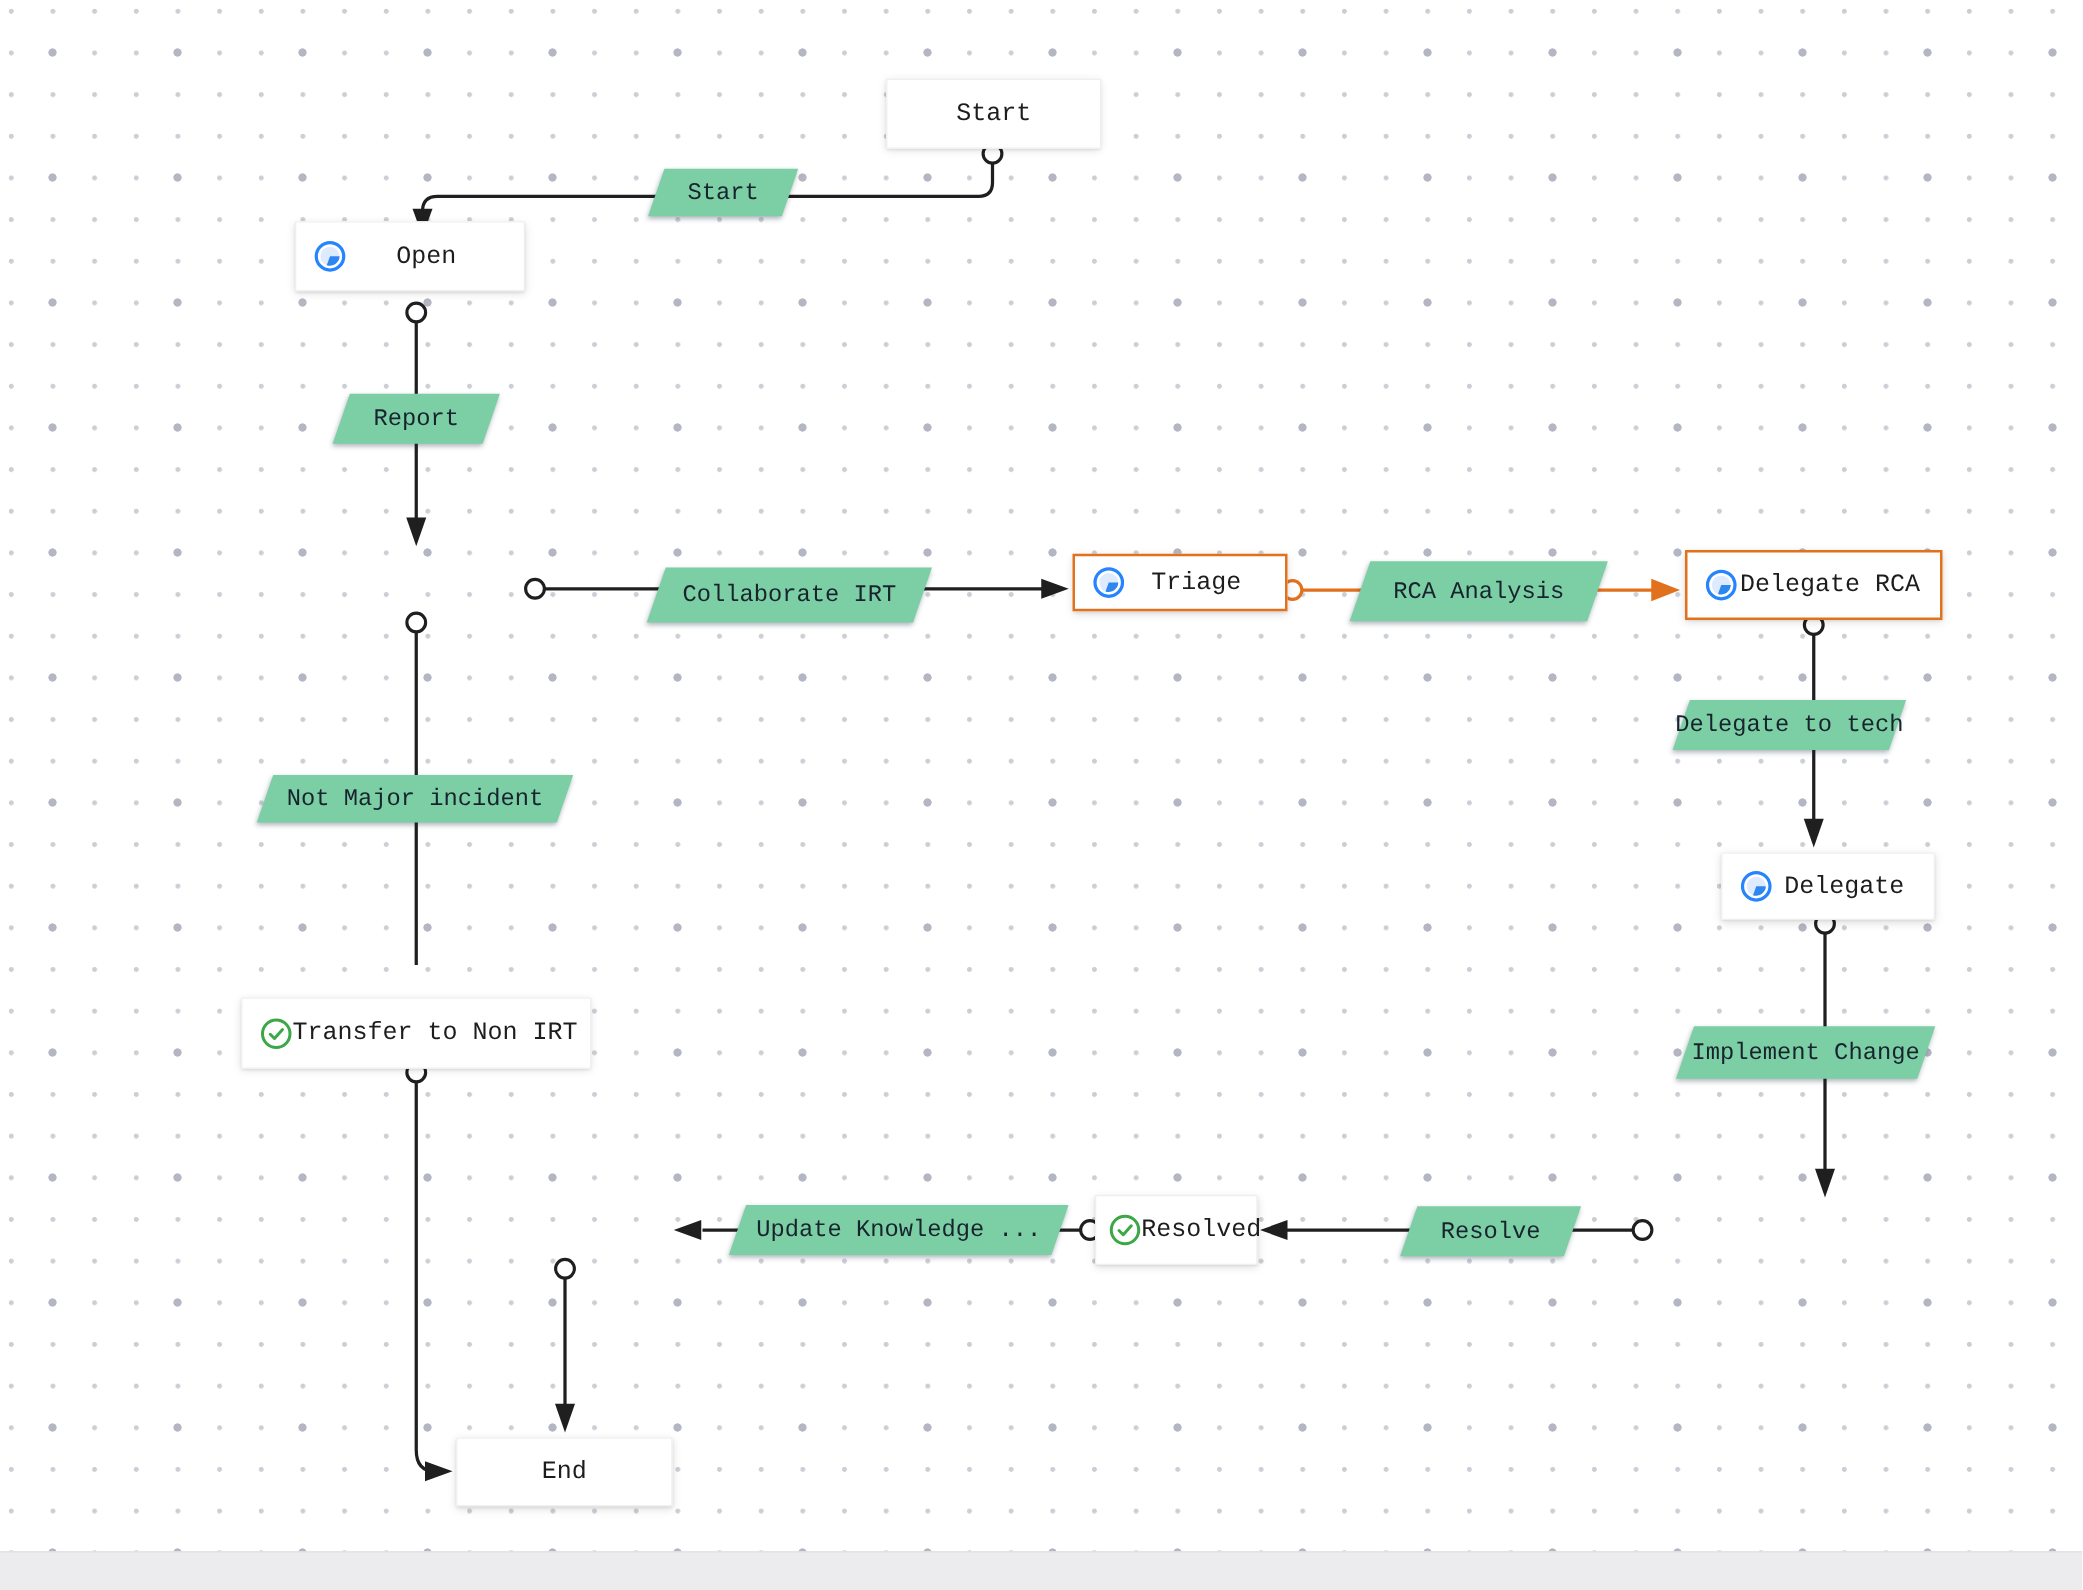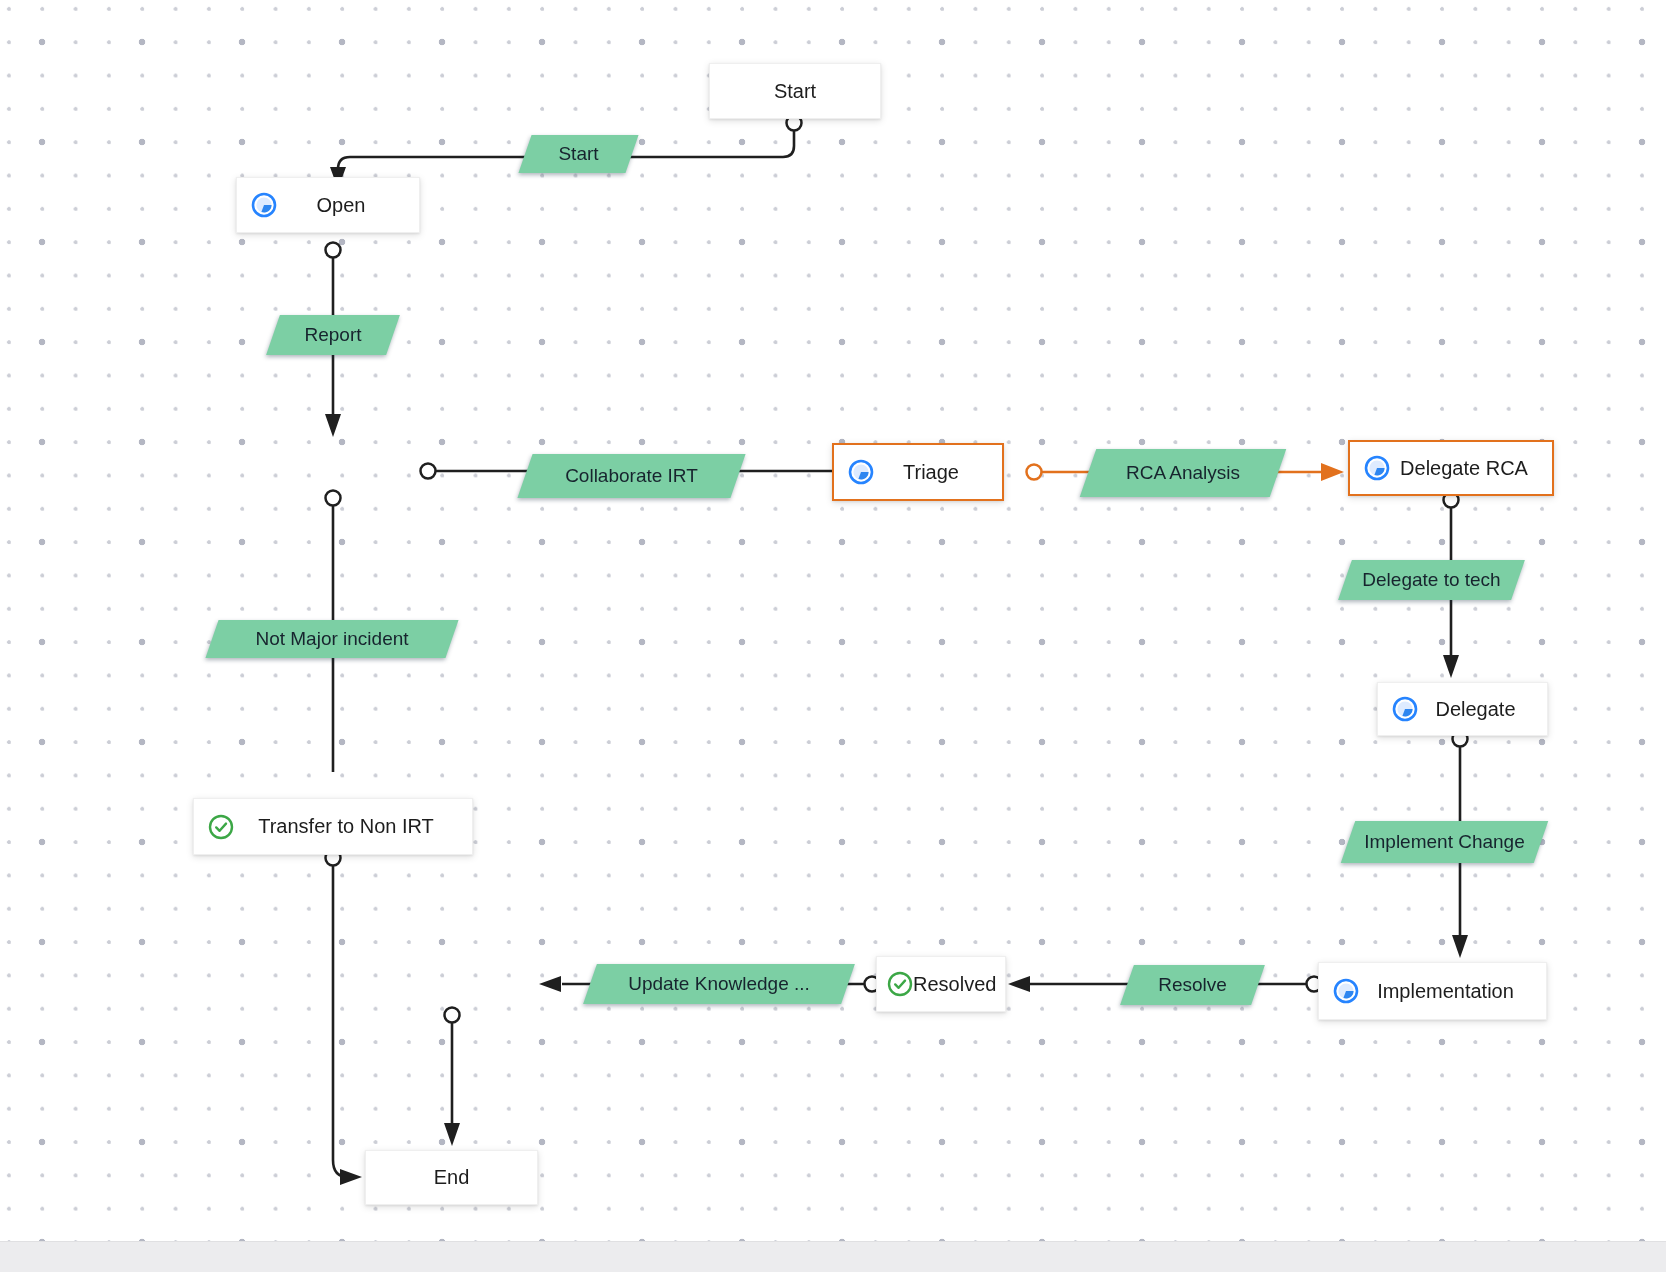--- a/index.html
+++ b/index.html
@@ -1,18 +1,18 @@
 <!DOCTYPE html>
 <html><head>
 <meta charset="utf-8">
 <style>
   html,body{margin:0;padding:0;background:#fff;}
   .stage{
     position:relative;width:1666px;height:1272px;overflow:hidden;
-    font-family:Liberation Sans, sans-serif;
+    font-family:Liberation Mono, monospace;
     background-color:#ffffff;
     background-image:
       radial-gradient(circle at 42px 42px, #b4b7c3 3px, rgba(0,0,0,0) 3.6px),
       radial-gradient(circle at 9px 9px, #ccced6 1.7px, rgba(0,0,0,0) 2.2px);
     background-size:100px 100px, 33.333px 33.333px;
   }
   .edges{position:absolute;left:0;top:0;z-index:1;}
   .node{
     position:absolute;z-index:3;box-sizing:border-box;
     background:#fff;border:1px solid #efefef;
@@ -110,21 +110,21 @@
   <div class="node" style="left:236px;top:177px;width:184px;height:56px">
     <svg class="nicon" viewBox="0 0 26 26">
         <circle cx="13" cy="13" r="11" fill="#fff" stroke="#2684FF" stroke-width="2.6"></circle>
         <circle cx="13" cy="13" r="7.6" fill="#DEEBFF"></circle>
         <path d="M13 13 L20.6 13 A7.6 7.6 0 0 1 10.4 20.1 Z" fill="#2E86F0"></path>
       </svg>
     <span class="nlabel">Open</span>
   </div>
 
 
-  <div class="node selected" style="left:832px;top:443px;width:172px;height:58px">
+  <div class="node selected" style="left:858px;top:443px;width:172px;height:46px">
     <svg class="nicon" viewBox="0 0 26 26">
         <circle cx="13" cy="13" r="11" fill="#fff" stroke="#2684FF" stroke-width="2.6"></circle>
         <circle cx="13" cy="13" r="7.6" fill="#DEEBFF"></circle>
         <path d="M13 13 L20.6 13 A7.6 7.6 0 0 1 10.4 20.1 Z" fill="#2E86F0"></path>
       </svg>
     <span class="nlabel">Triage</span>
   </div>
 
   <div class="node selected" style="left:1348px;top:440px;width:206px;height:56px">
     <svg class="nicon" viewBox="0 0 26 26">
@@ -137,28 +137,20 @@
 
   <div class="node" style="left:1377px;top:682px;width:171px;height:54px">
     <svg class="nicon" viewBox="0 0 26 26">
         <circle cx="13" cy="13" r="11" fill="#fff" stroke="#2684FF" stroke-width="2.6"></circle>
         <circle cx="13" cy="13" r="7.6" fill="#DEEBFF"></circle>
         <path d="M13 13 L20.6 13 A7.6 7.6 0 0 1 10.4 20.1 Z" fill="#2E86F0"></path>
       </svg>
     <span class="nlabel">Delegate</span>
   </div>
 
-  <div class="node" style="left:1318px;top:962px;width:229px;height:58px">
-    <svg class="nicon" viewBox="0 0 26 26">
-        <circle cx="13" cy="13" r="11" fill="#fff" stroke="#2684FF" stroke-width="2.6"></circle>
-        <circle cx="13" cy="13" r="7.6" fill="#DEEBFF"></circle>
-        <path d="M13 13 L20.6 13 A7.6 7.6 0 0 1 10.4 20.1 Z" fill="#2E86F0"></path>
-      </svg>
-    <span class="nlabel">Implementation</span>
-  </div>
 
   <div class="node" style="left:876px;top:956px;width:130px;height:56px;padding:0 10px">
     <svg class="nicon" viewBox="0 0 26 26">
         <circle cx="13" cy="13" r="11" fill="#fff" stroke="#3CA746" stroke-width="2.4"></circle>
         <path d="M8.2 13.4 L11.6 16.8 L18 9.6" stroke="#3CA746" stroke-width="2.4" fill="none" stroke-linecap="round" stroke-linejoin="round"></path>
       </svg>
     <span class="nlabel">Resolved</span>
   </div>
 
 

